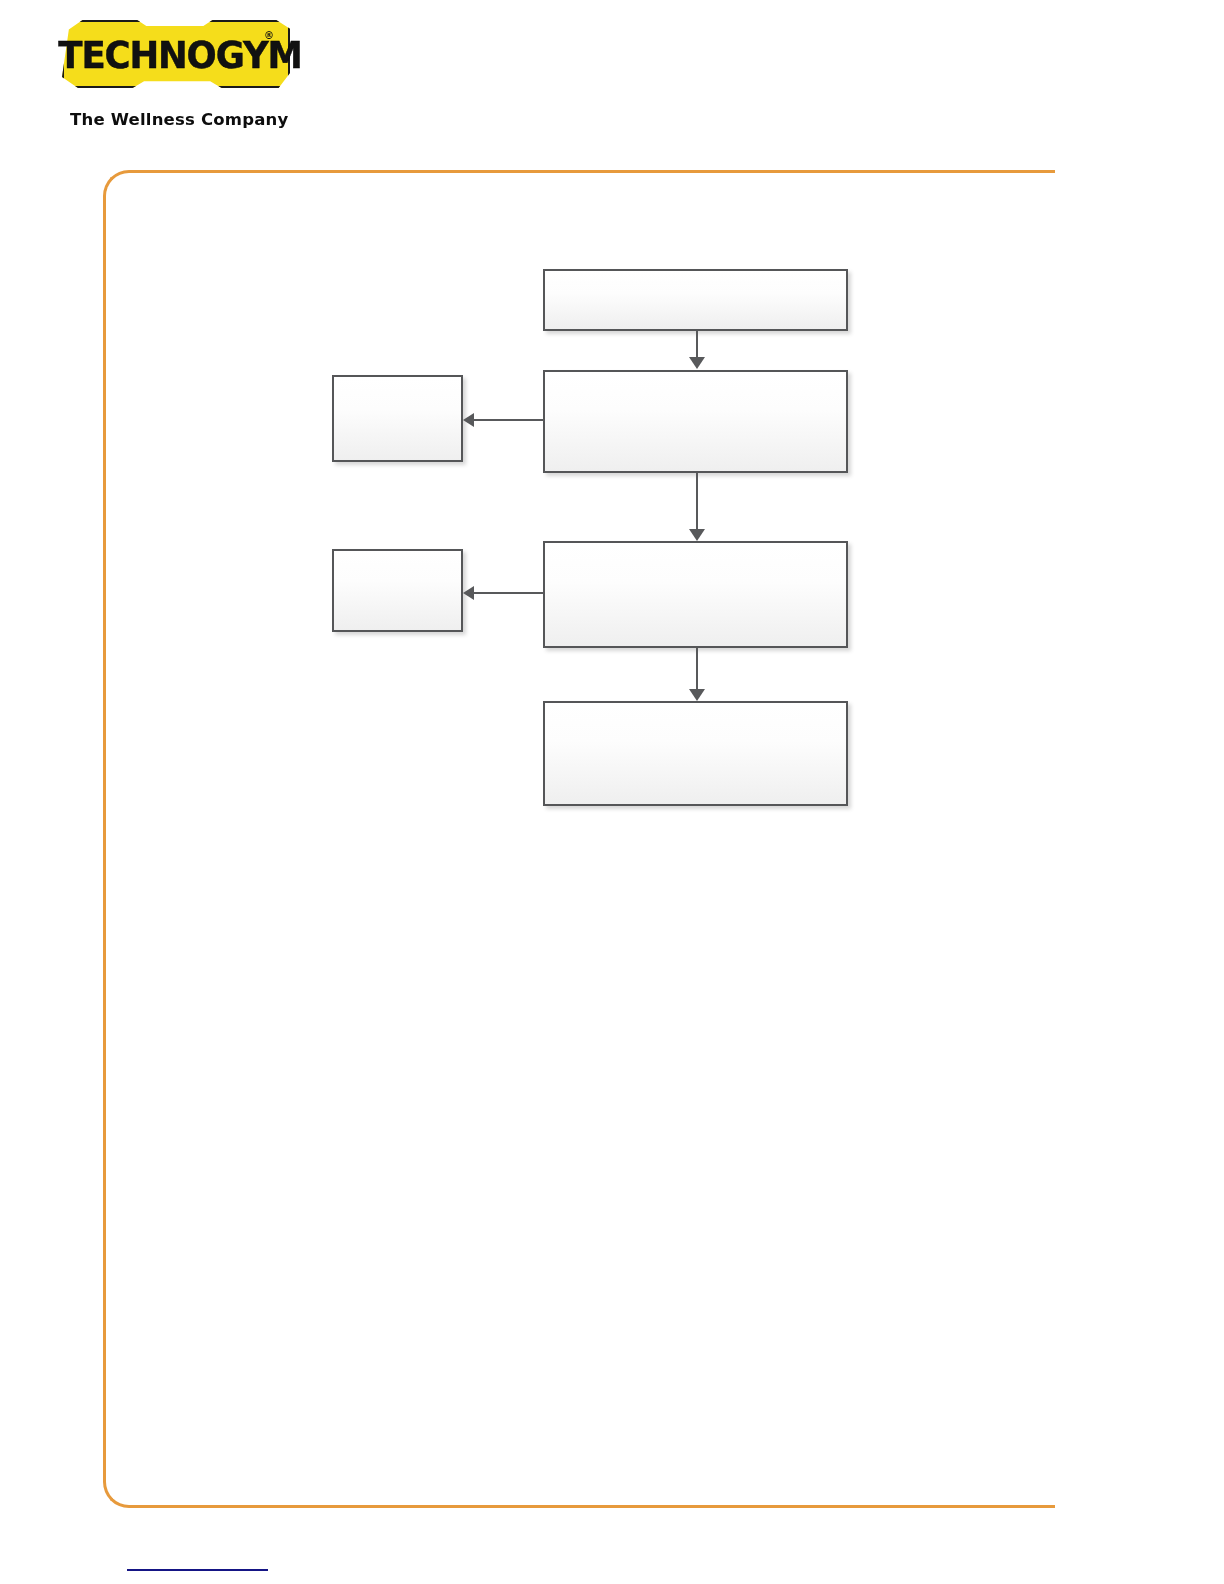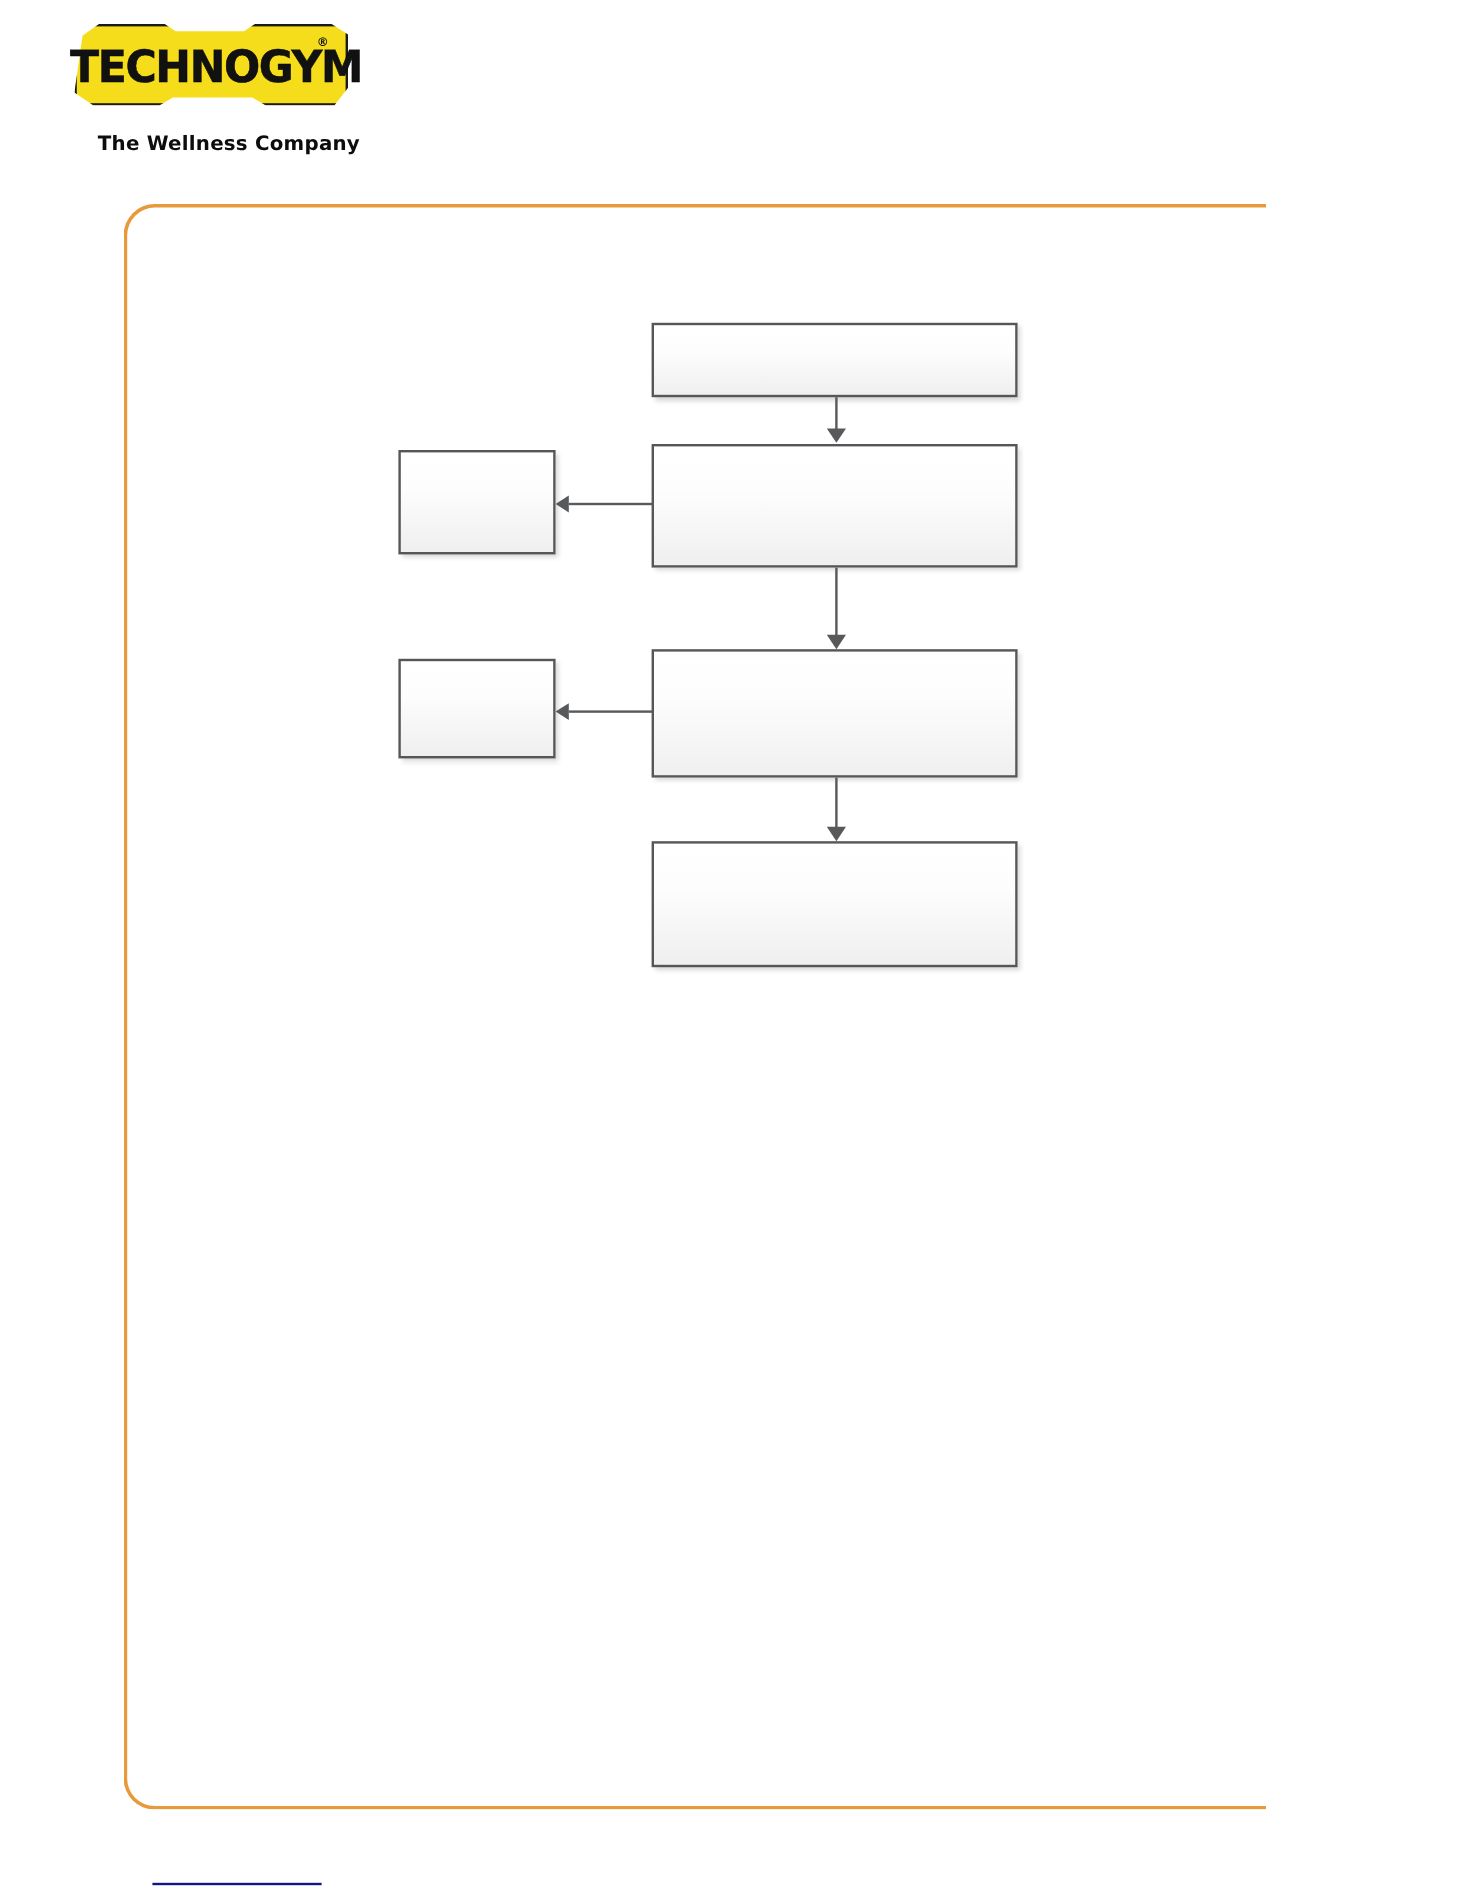--- a/index.html
+++ b/index.html
@@ -75,21 +75,20 @@
     position: absolute;
     left: 18px;
     top: 104px;
     width: 230px;
     font-family: "DejaVu Sans", sans-serif;
     font-weight: bold;
     font-size: 16.5px;
     letter-spacing: 0.2px;
     color: #0d0d0d;
     white-space: nowrap;
-    text-align: right;
   }
 
   
   .content-frame {
     position: absolute;
     left: 103px;
     top: 170px;
     width: 952px;
     height: 1338px;
     border: 3px solid #E79A3C;

